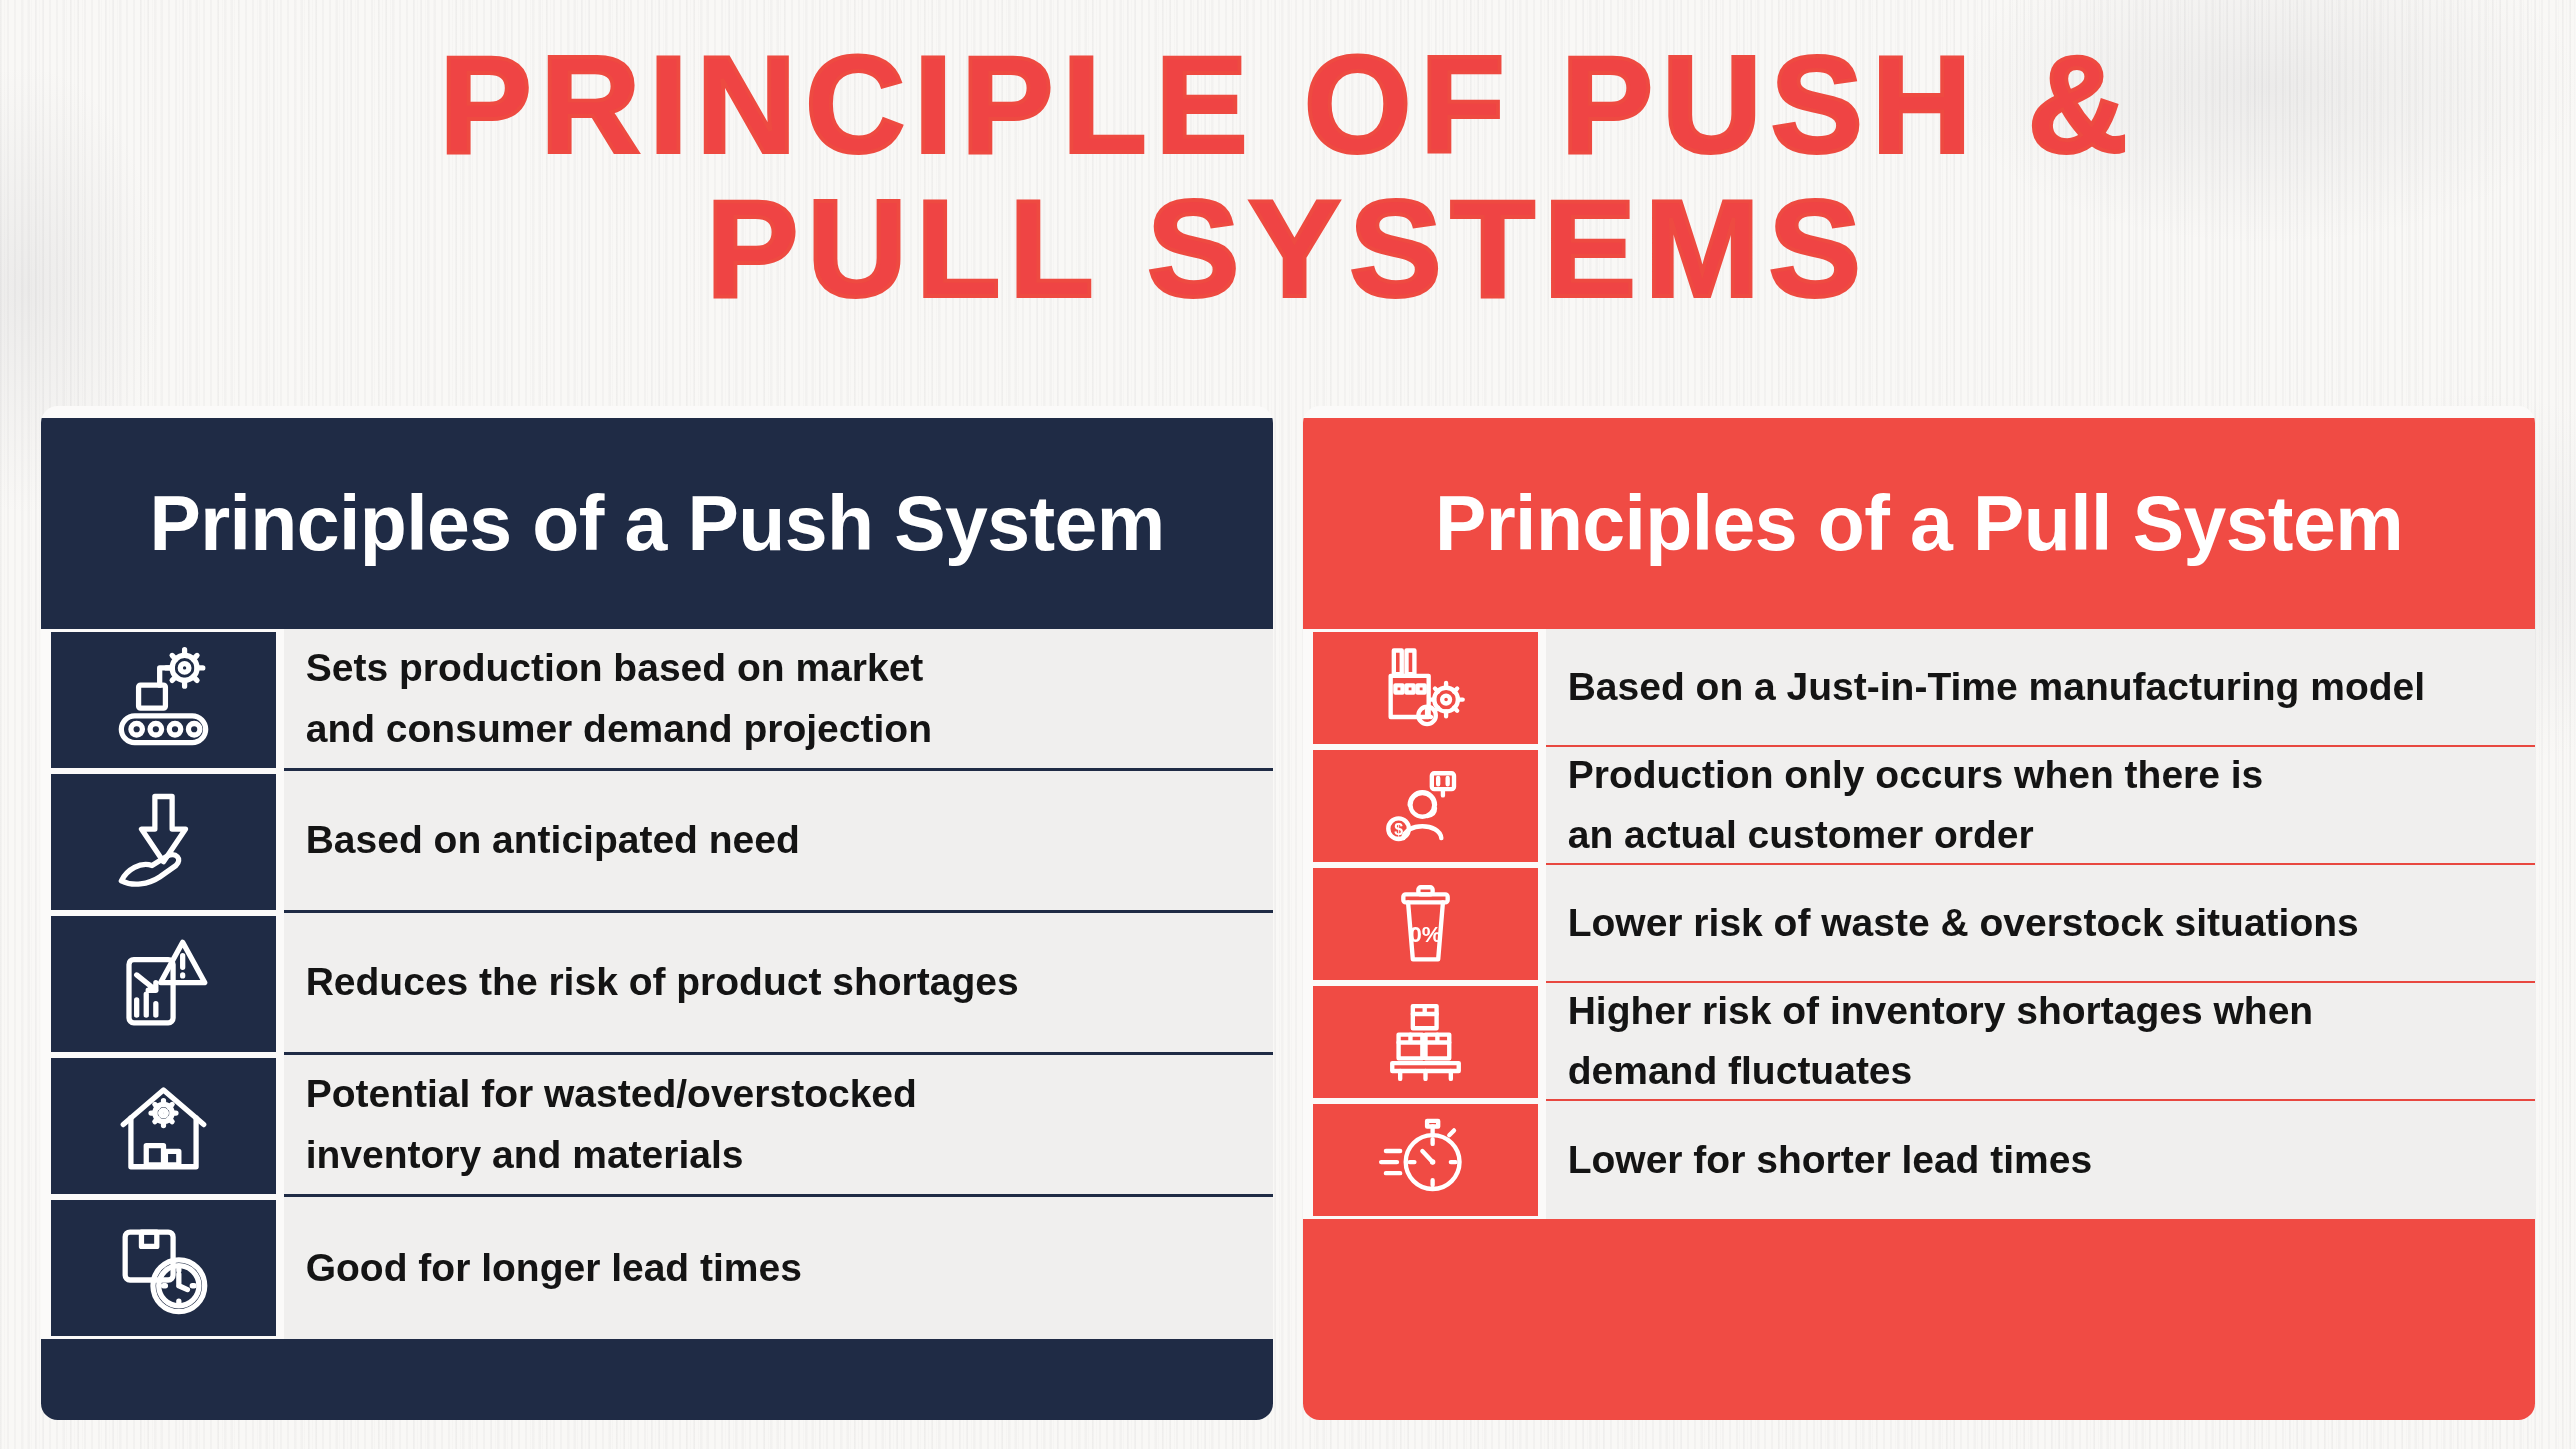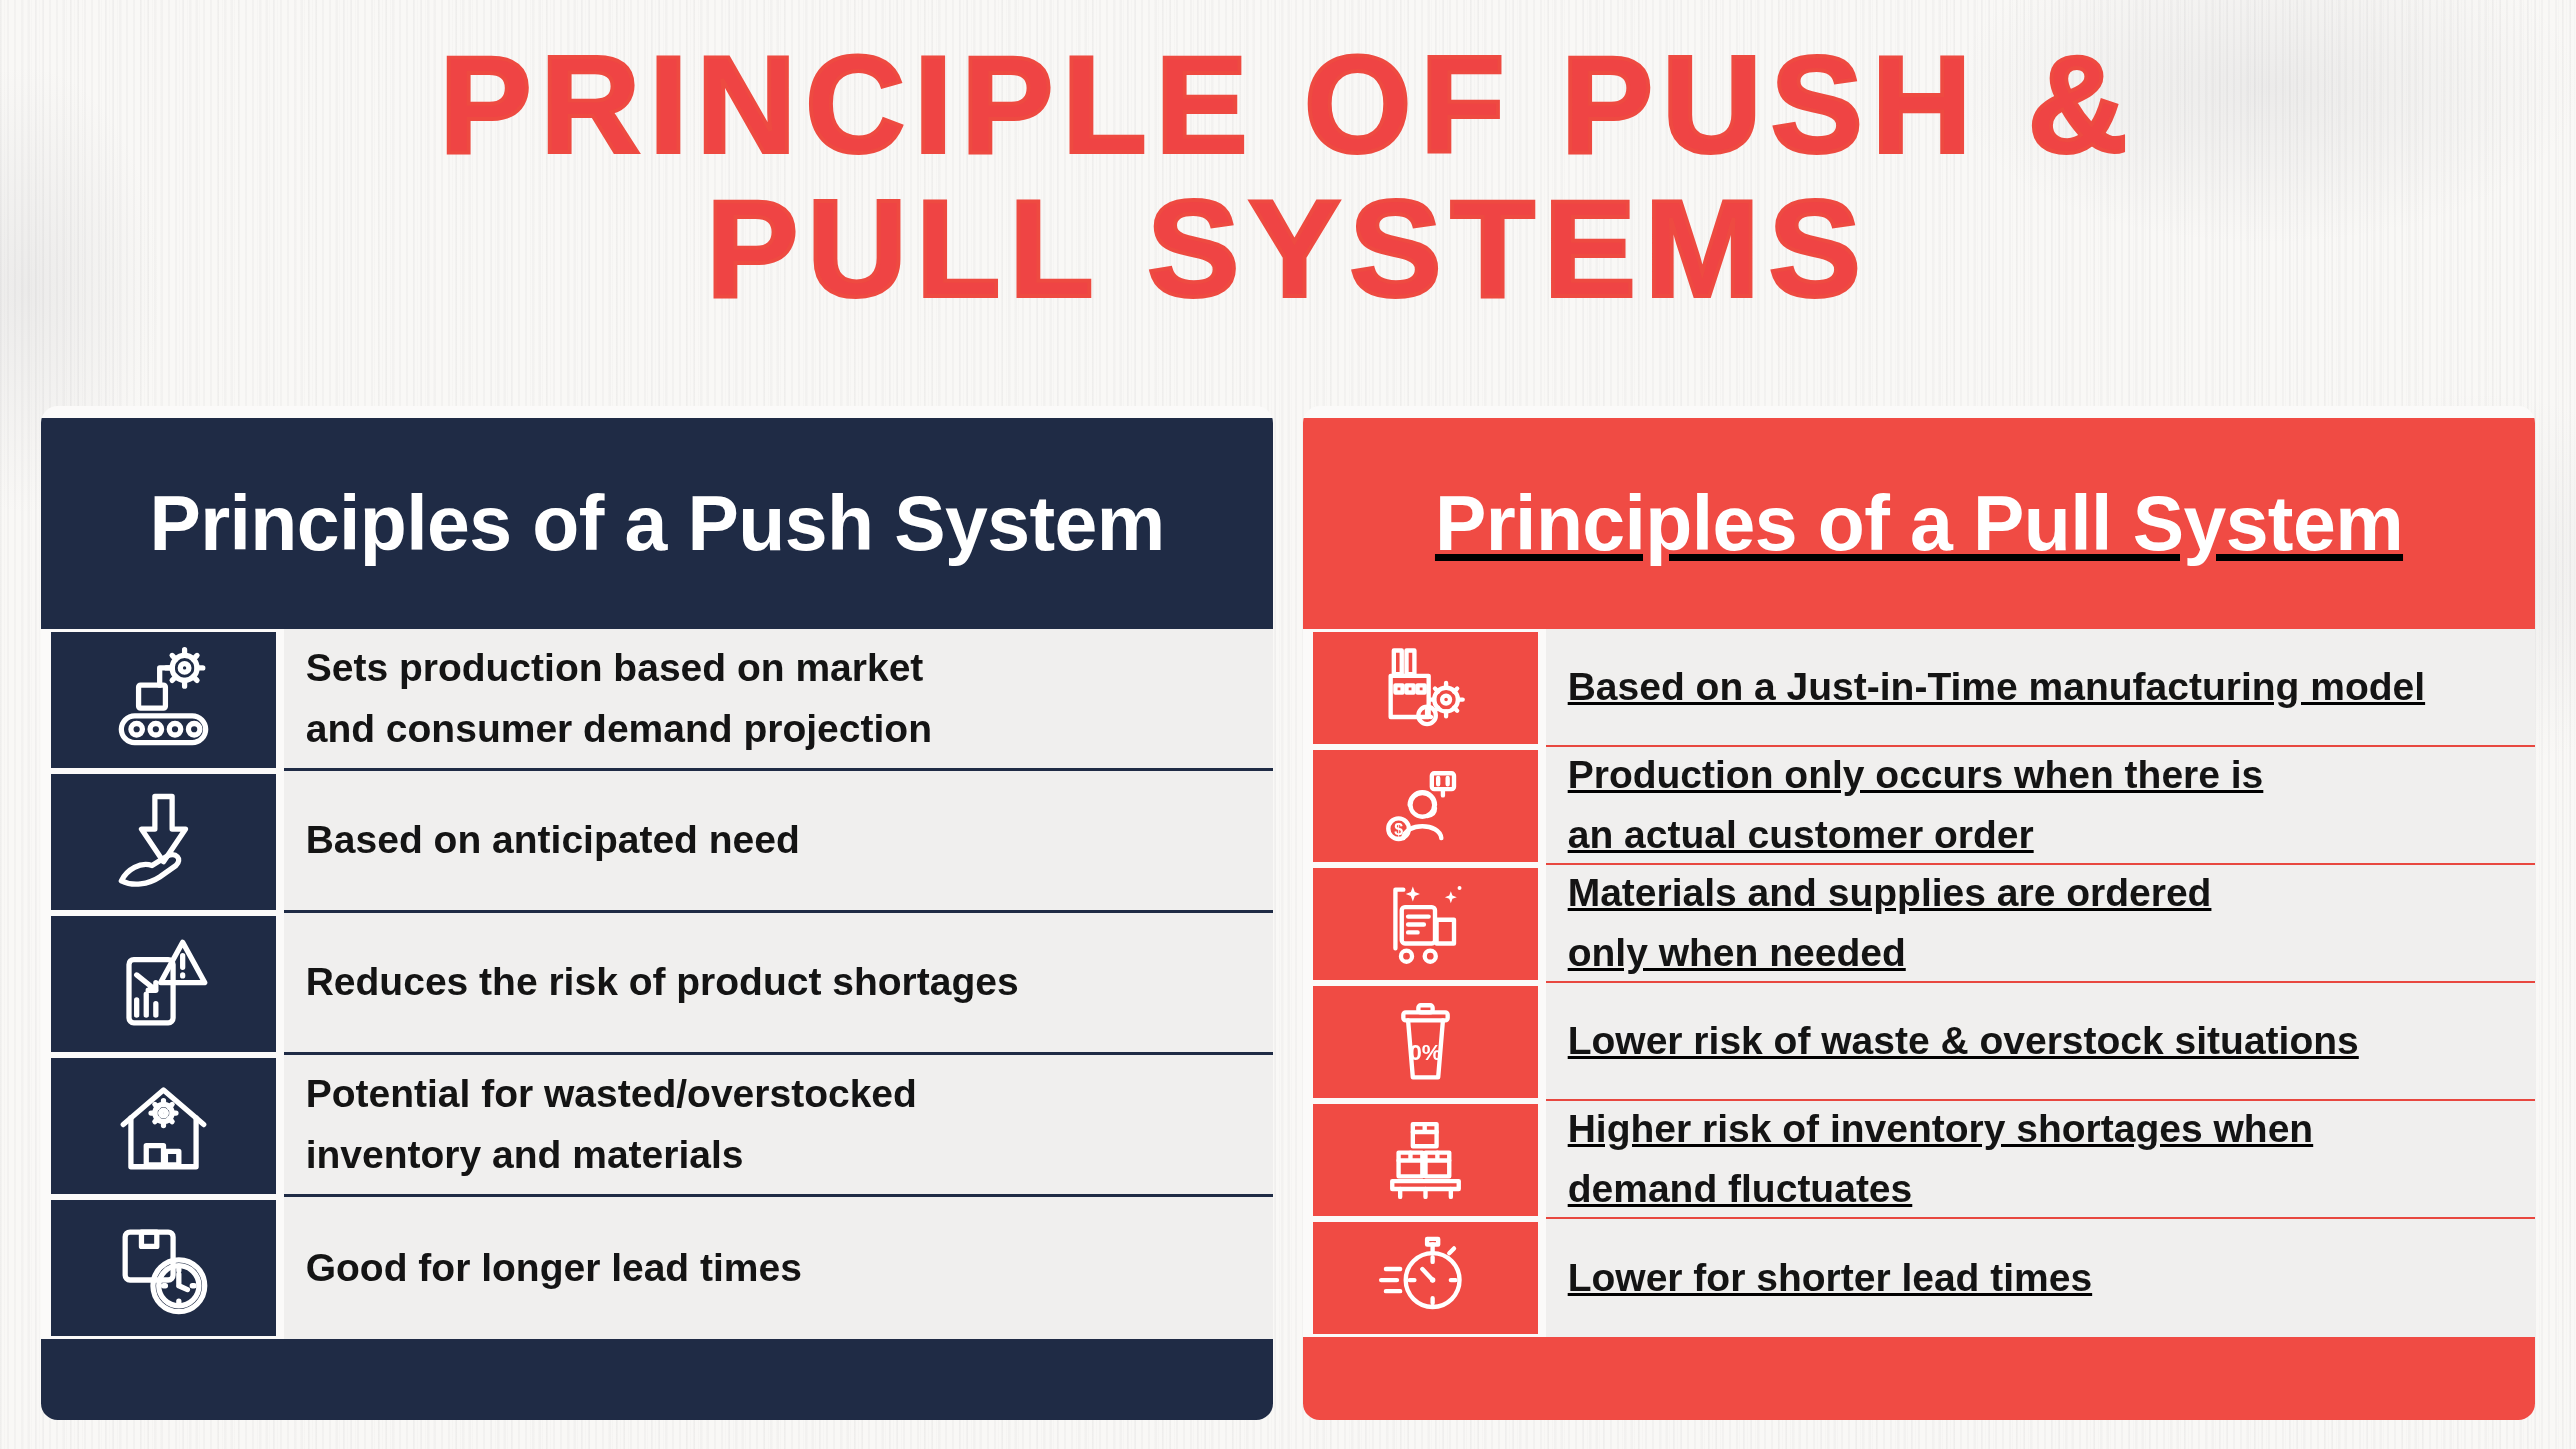--- a/index.html
+++ b/index.html
@@ -12,21 +12,21 @@
       repeating-linear-gradient(90deg, rgba(70,70,80,0.02) 0 0.6px, transparent 0.6px 3.9px),
       radial-gradient(ellipse 451px 225px at 88% 6%, rgba(120,120,130,0.10), transparent 70%),
       radial-gradient(ellipse 354px 270px at 96% 40%, rgba(120,120,130,0.08), transparent 70%),
       radial-gradient(ellipse 193px 322px at 1% 20%, rgba(120,120,130,0.10), transparent 70%);}
   .title{position:absolute;z-index:1;left:0;right:0;top:33px;text-align:center;
     color:#ef4444;font-weight:900;font-size:138px;line-height:1.04;letter-spacing:9px;
     -webkit-text-stroke:3.9px #ee4a41;}
   .panel{position:absolute;z-index:1;top:406px;width:1232px;height:1014px;border-radius:16.7px;
     overflow:hidden;display:flex;flex-direction:column;background:#fbfaf9;}
   .panel-push{left:41px;}
-  .panel-pull{left:1303px;text-decoration:underline;}
+  .panel-pull{left:1303px;}
   .panel-header{flex:none;height:211px;display:flex;align-items:center;justify-content:center;
     color:#ffffff;font-size:77px;font-weight:800;letter-spacing:-0.6px;margin-top:12px;}
   .panel-push .panel-header,.panel-push .panel-footer{background:#1f2b45;}
   .panel-pull .panel-header,.panel-pull .panel-footer{background:#f04b44;}
   .rows{flex:none;display:flex;flex-direction:column;padding-left:10px;}
   .row{display:flex;flex:none;}
   .panel-push .row{height:142px;}
   .panel-pull .row{height:118px;}
   .icon-cell{flex:none;width:225px;margin:3.2px 0;display:flex;align-items:center;justify-content:center;}
   .panel-push .icon-cell{background:#1f2b45;}
@@ -179,38 +179,20 @@
             <path d="M32,100 C34,80 78,80 80,100"></path>
             <circle cx="26" cy="88" r="13"></circle>
             <text x="26" y="96" font-size="20">$</text>
           </svg>
         </div>
         <div class="seam"></div>
         <div class="text-cell">Production only occurs when there is
 an actual customer order</div>
       </div>
 
-      <div class="row">
-        <div class="icon-cell">
-          <svg viewBox="0 0 120 120">
-            <path d="M22,16 V90 M22,16 H32"></path>
-            <rect x="30" y="38" width="42" height="46" rx="4"></rect>
-            <path d="M38,50 H64 M38,60 H58 M38,70 H50"></path>
-            <rect x="74" y="54" width="22" height="30"></rect>
-            <circle cx="36" cy="100" r="7"></circle>
-              <circle cx="66" cy="100" r="7"></circle>
-            <path class="star" d="M44,12 L46.5,19 L53,21.5 L46.5,24 L44,31 L41.5,24 L35,21.5 L41.5,19 Z"></path>
-            <path class="star" d="M92,18 L94,23.5 L99.5,25.5 L94,27.5 L92,33 L90,27.5 L84.5,25.5 L90,23.5 Z"></path>
-            <circle class="dot" cx="103" cy="14" r="2.5"></circle>
-          </svg>
-        </div>
-        <div class="seam"></div>
-        <div class="text-cell">Materials and supplies are ordered
-only when needed</div>
-      </div>
 
       <div class="row">
         <div class="icon-cell">
           <svg viewBox="0 0 120 120">
             <rect x="51" y="13" width="18" height="9" rx="3"></rect>
             <rect x="32" y="22" width="56" height="10" rx="3"></rect>
             <path d="M38,32 L44,104 H76 L82,32"></path>
             <text x="60" y="82" font-size="28">0%</text>
           </svg>
         </div>

